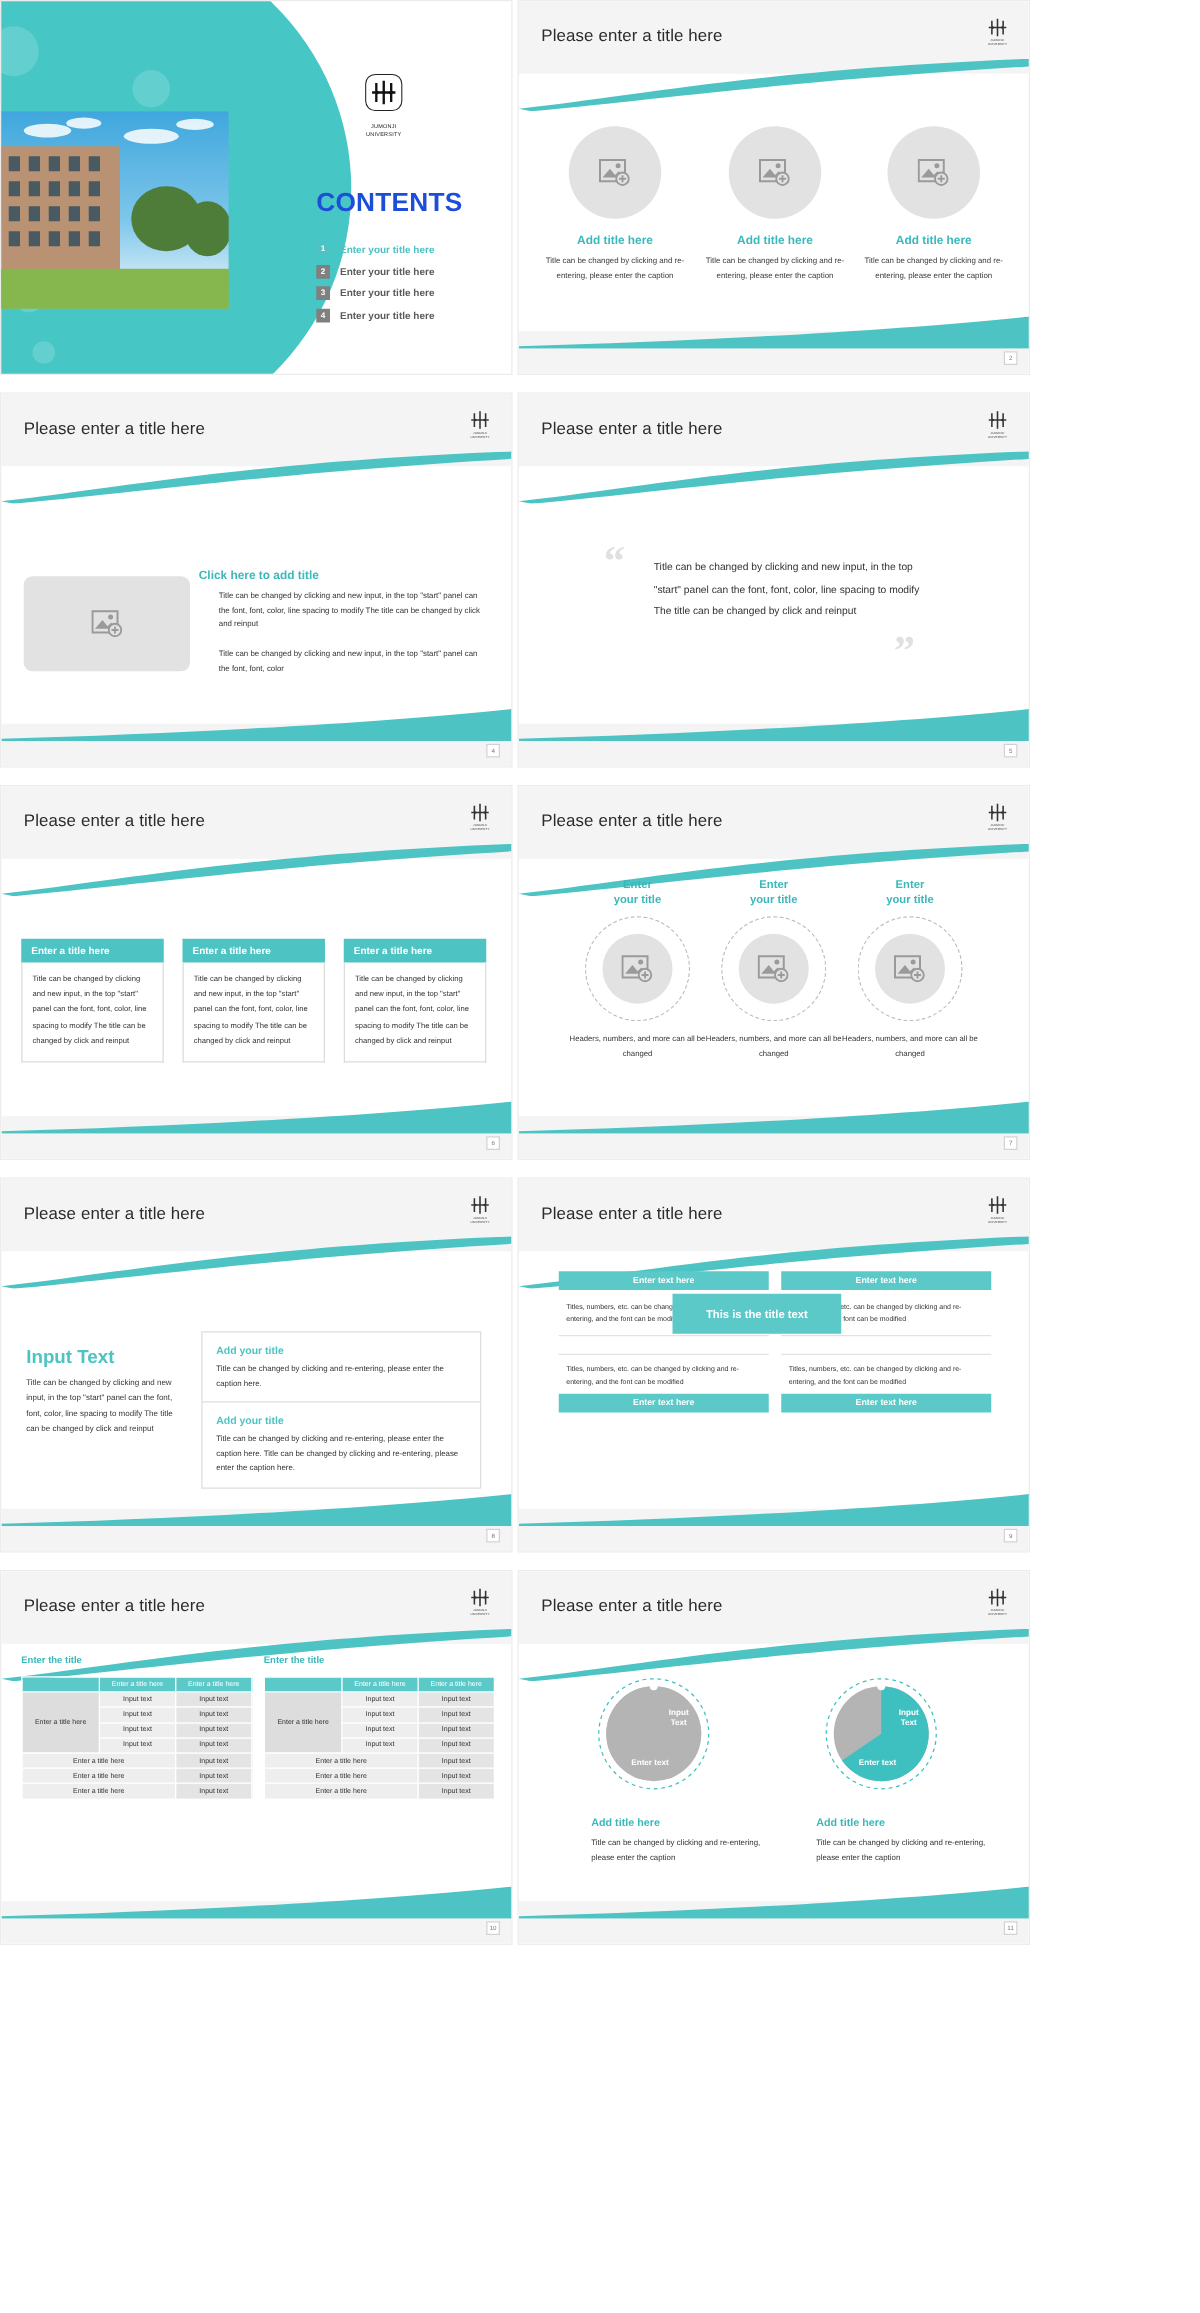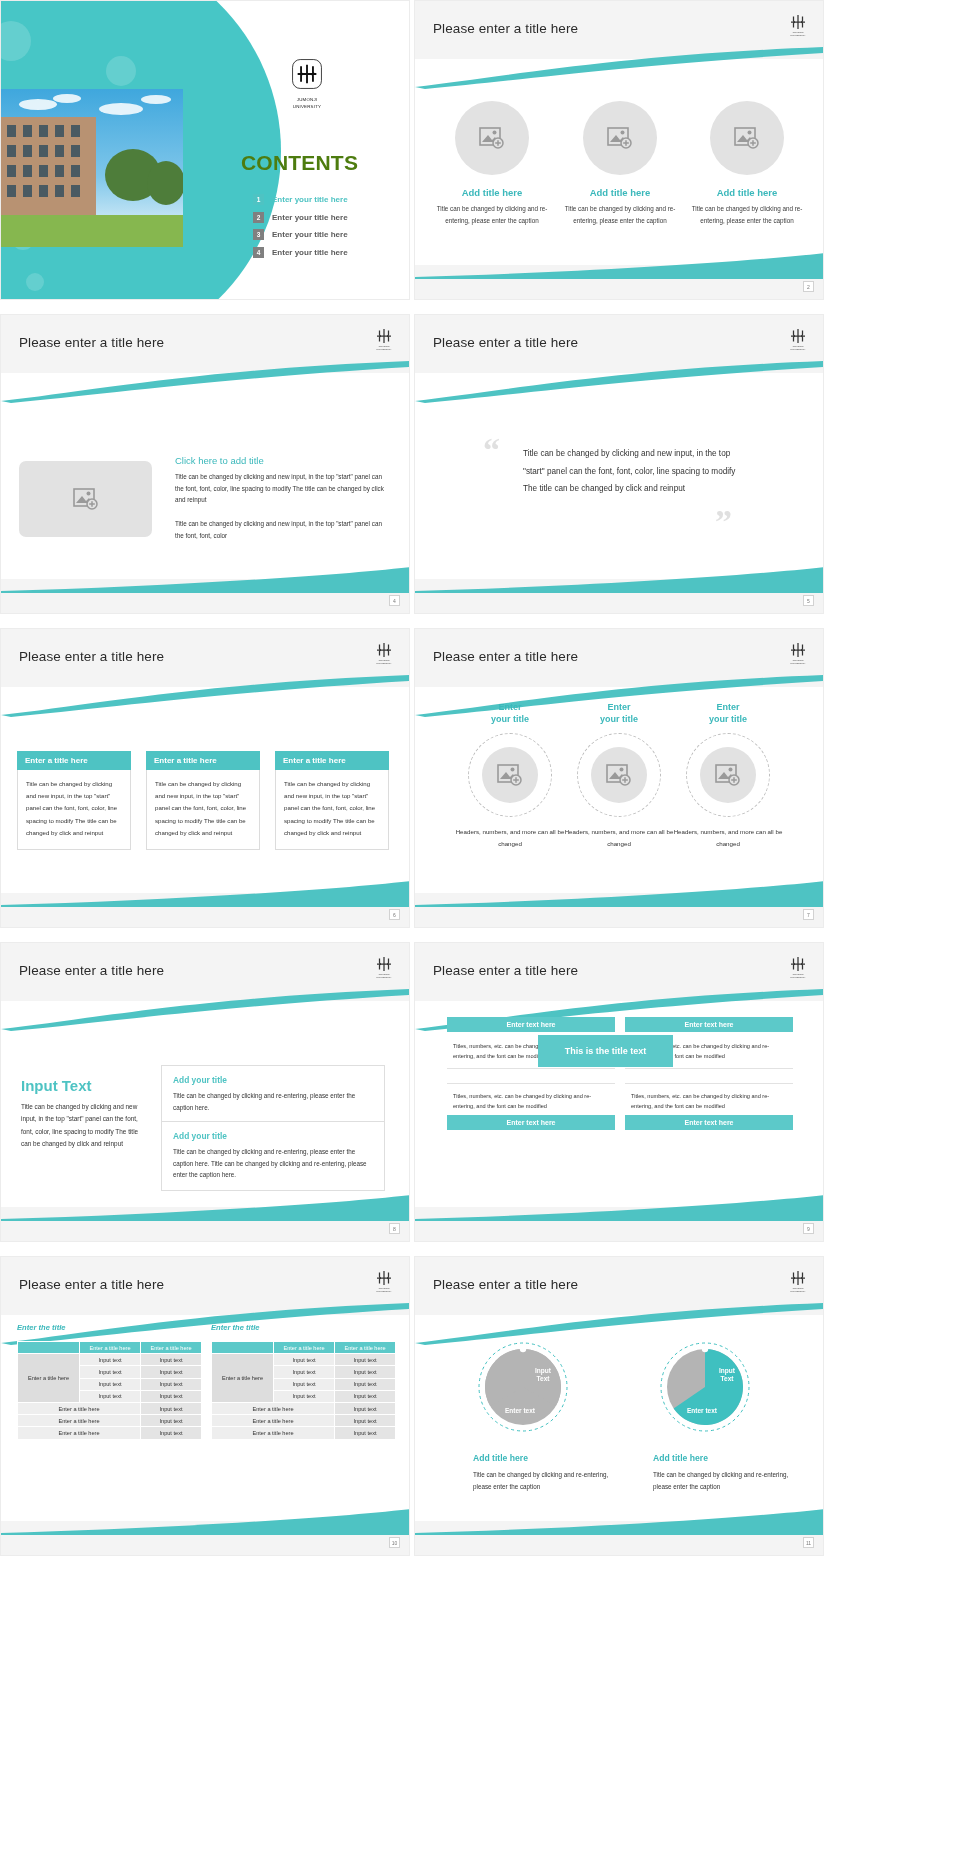--- a/index.html
+++ b/index.html
@@ -71,33 +71,33 @@
   }
   .sky { position:absolute; inset:0; background: linear-gradient(#3fa7dd 0%, #7ec6ea 55%, #bfe3f4 80%, #7fae4a 80%, #8fbe55 100%); }
   .cloud { position:absolute; background:#fff; border-radius:50%; opacity:.85;}
   .bldg { position:absolute; left:0; top:28px; width:95px; height:110px; background:#b89272; }
   .bldg .win { position:absolute; width:9px; height:12px; background:#4a5a62; }
   .tree { position:absolute; border-radius:50%; background:#4e7d3a; }
   .grass { position:absolute; left:0; bottom:0; width:182px; height:32px; background:#86b74f; }
   .uni-logo { position: absolute; left: 282px; top: 56px; width: 48px; text-align:center; }
   .uni-logo svg { width: 34px; height: 34px; }
   .uni-logo .ul-t { font-size: 4.4px; color:#222; letter-spacing:.2px; line-height:1.2; margin-top:2px;}
-  .contents-h { position:absolute; left: 240px; top: 150px; font-size: 21px; font-weight: bold; color:#4d7c0f; letter-spacing:.2px;}
+  .contents-h { position:absolute; left: 252px; top: 150px; font-size: 21px; font-weight: bold; color:#1d4ed8; letter-spacing:.2px;}
   .toc { position:absolute; left:252px; top:193px; width: 150px;}
   .toc-row { display:flex; align-items:center; margin-bottom: 6.5px; }
   .toc-num { width:11px; height:11px; display:flex; align-items:center; justify-content:center; font-size:6.5px; color:#fff; font-weight:bold; margin-right:8px;}
   .toc-lbl { font-size:8px; font-weight:bold; }
   
   .s2-item { position:absolute; width:114px; text-align:center; }
   .s2-circ { width:74px; height:74px; margin:0 auto; }
   .s2-h { font-size:9.5px; font-weight:bold; color:#3bb8bb; margin-top:12px;}
   .s2-p { font-size:6.3px; color:#3a3a3a; line-height:1.85; margin-top:5px;}
   
   .s3-img { position:absolute; left:18px; top:146px; width:133px; height:76px; border-radius:7px;}
-  .s3-h { position:absolute; left:174px; top:140px; font-size:9.5px; font-weight:normal; color:#3bb8bb;}
+  .s3-h { position:absolute; left:158px; top:140px; font-size:9.5px; font-weight:bold; color:#3bb8bb;}
   .s3-p { position:absolute; left:174px; width:216px; font-size:6.3px; color:#333; line-height:1.85;}
   
   .qmark { position:absolute; color:#e0e0e0; font-size:34px; font-family:"Liberation Serif", serif; font-weight:bold; line-height:1;}
   .s4-q { position:absolute; left:108px; top:130px; width:220px; font-size:8.2px; color:#333; line-height:2.15;}
   
   .s5-card { position:absolute; width:114px; }
   .s5-hd { background:#4ec3c3; color:#fff; font-size:8px; font-weight:bold; padding:5px 0 5px 8px; }
   .s5-bd { border-left:1px solid #dcdcdc; border-right:1px solid #dcdcdc; border-bottom:1px solid #dcdcdc; padding:8px 8px 10px 8px; font-size:6.1px; color:#333; line-height:2.0;}
   
   .s6-col { position:absolute; width:122px; text-align:center; }
@@ -109,21 +109,21 @@
   .s7-h { position:absolute; left:20px; top:134px; font-size:15px; font-weight:bold; color:#4ec3c3;}
   .s7-p { position:absolute; left:20px; top:158px; width:124px; font-size:6.4px; color:#333; line-height:1.95;}
   .s7-box { position:absolute; left:160px; width:224px; border:1px solid #dedede; background:#fff; padding:9px 11px;}
   .s7-bh { font-size:8.4px; font-weight:bold; color:#4ec3c3; margin-bottom:5px;}
   .s7-bp { font-size:6.3px; color:#333; line-height:1.85;}
   
   .m-hd { position:absolute; background:#5cc9c9; color:#fff; font-size:7px; font-weight:bold; text-align:center; padding:4px 0; width:168px;}
   .m-bd { position:absolute; width:168px; font-size:5.6px; color:#333; line-height:1.8; padding:7px 6px; border-bottom:1px solid #e2e2e2;}
   .m-center { position:absolute; left:123px; top:92px; width:135px; background:#5cc9c9; color:#fff; font-size:9px; font-weight:bold; text-align:center; padding:11px 0;}
   
-  .tbl-cap { position:absolute; font-size:7.6px; font-weight:bold; color:#3bb8bb;font-style:italic; }
+  .tbl-cap { position:absolute; font-size:7.6px; font-weight:bold; color:#3bb8bb; }
   table.t { position:absolute; border-collapse:collapse; width:185px; }
   table.t td, table.t th { border:1px solid #ffffff; font-size:5.6px; padding:2.6px 3px; text-align:center; font-weight:normal;}
   table.t th { background:#5cc9c9; color:#fff; }
   table.t td.lbl { background:#dddddd; color:#333; }
   table.t td.val { background:#eeeeee; color:#333; }
   table.t td.vald { background:#e4e4e4; color:#333;}
   
   .donut-wrap { position:absolute; width:100px; height:100px; }
   .donut-lbl-in { position:absolute; color:#fff; font-size:6.5px; font-weight:bold; text-align:center; line-height:1.25;}
   .s10-h { position:absolute; font-size:8.6px; font-weight:bold; color:#3bb8bb;}

